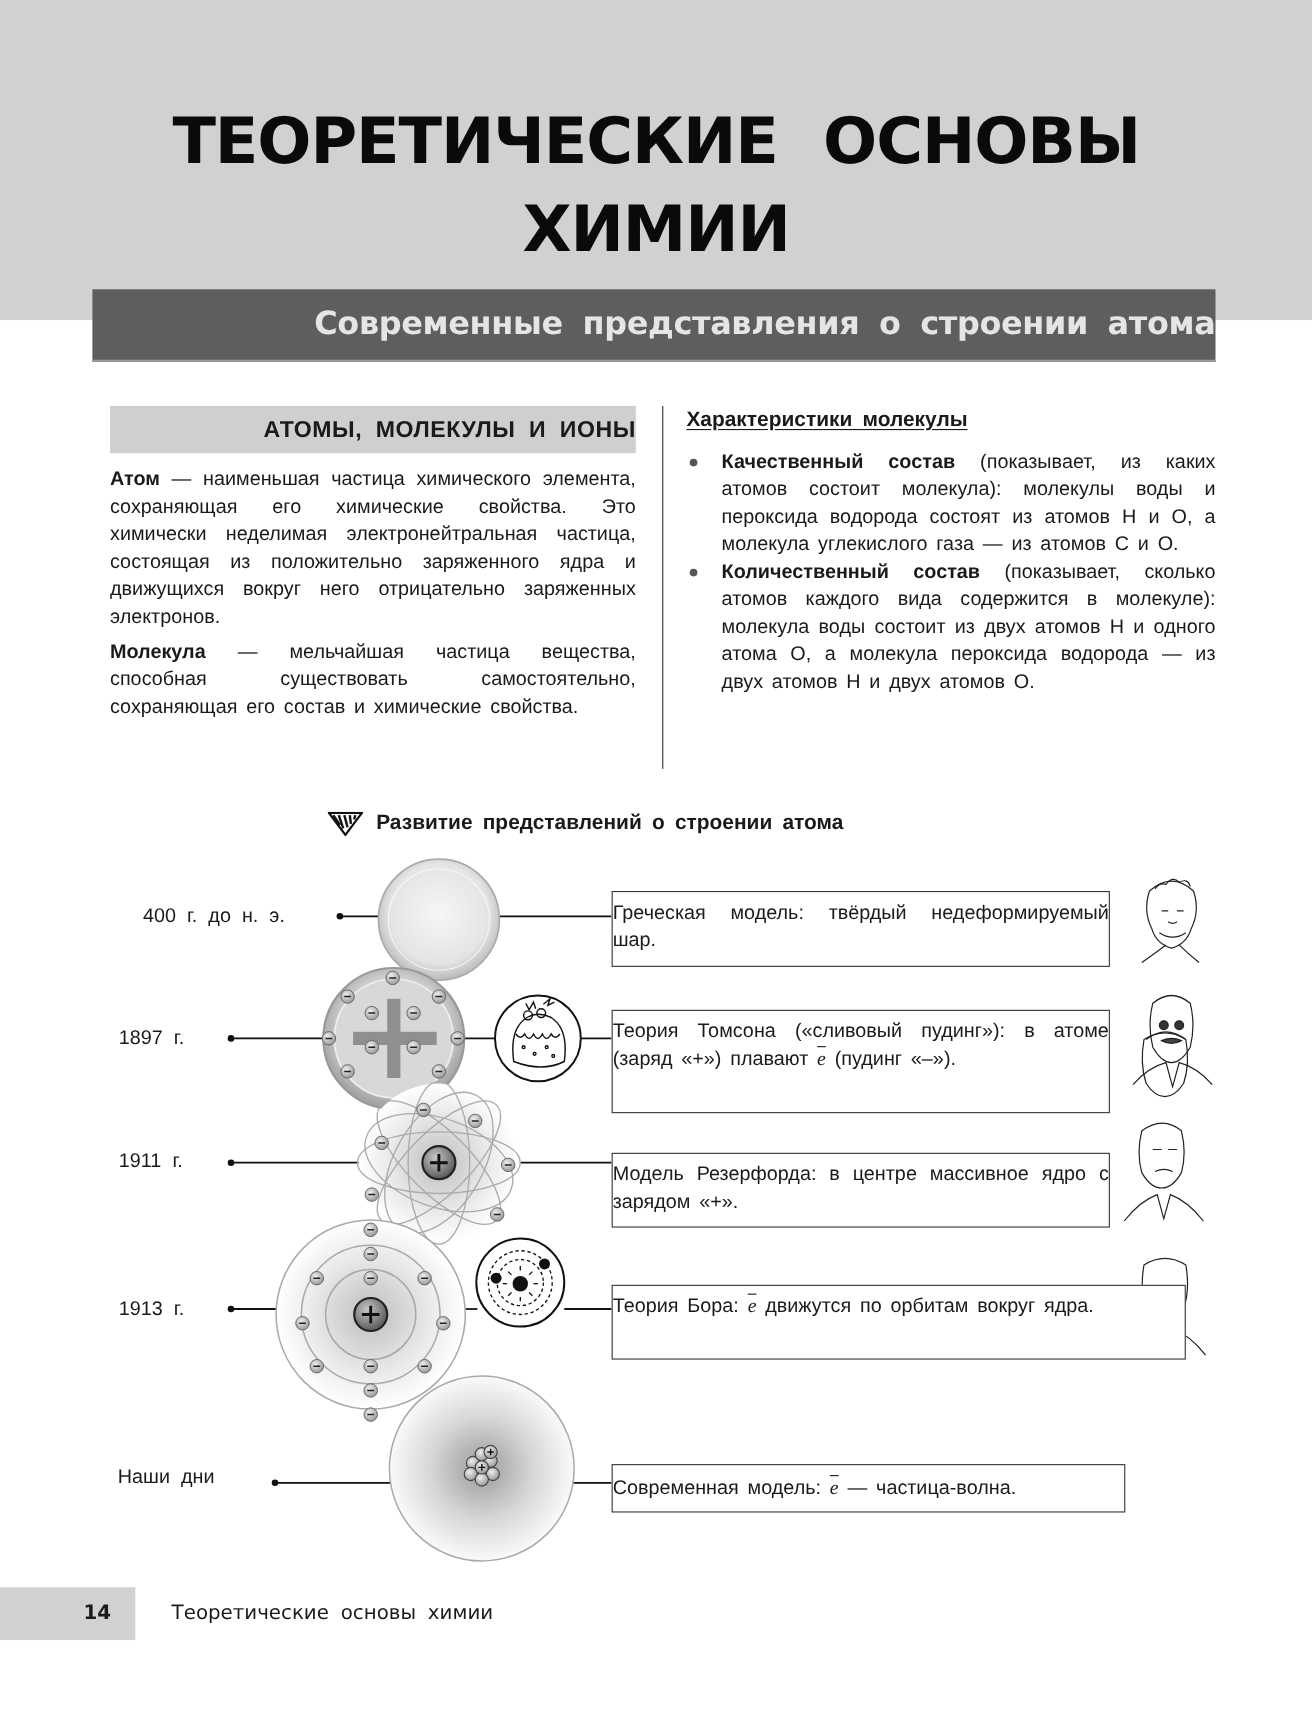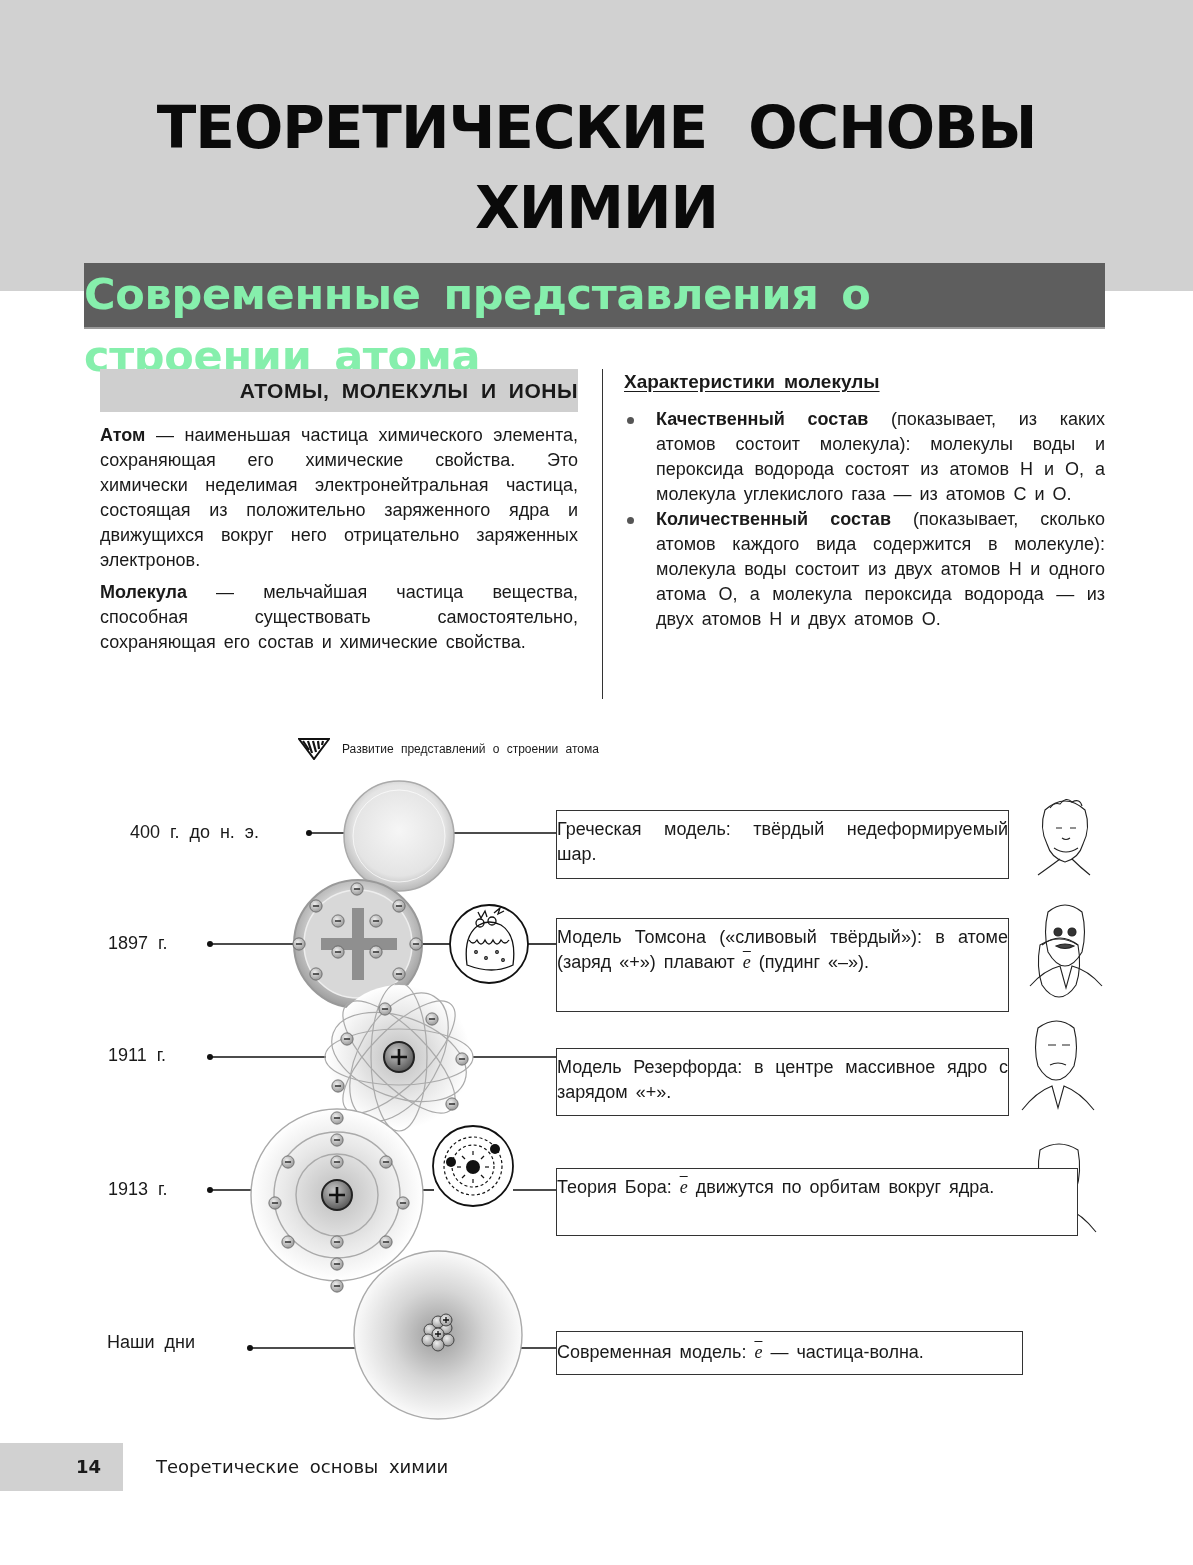--- a/index.html
+++ b/index.html
@@ -1,35 +1,35 @@
 <!DOCTYPE html>
 <html><head>
 <meta charset="utf-8">
 <style>
   html, body { margin:0; padding:0; background:#fff; }
   body { width:1193px; height:1565px; position:relative; overflow:hidden; font-family:"Liberation Sans", sans-serif; color:#1a1a1a; }
   .top-band { position:absolute; left:0; top:0; width:1193px; height:291px; background:#d1d1d1; }
   .chapter-title { position:absolute; left:0; top:88px; width:1193px; text-align:center; font-family:"DejaVu Sans", sans-serif; font-weight:bold; font-size:58px; line-height:80px; letter-spacing:-1px; color:#0a0a0a; word-spacing:22px; }
   .section-band { position:absolute; left:84px; top:263px; width:1021px; height:66px; background:#5e5e5e; border-bottom:2px solid #9a9a9a; box-sizing:border-box; }
-  .section-title { position:absolute; left:0; top:0; width:100%; height:64px; line-height:62px; text-align:left; color:#86efac; font-family:"DejaVu Sans", sans-serif; font-weight:bold; font-size:43px; word-spacing:8px; letter-spacing:-0.3px; }
+  .section-title { position:absolute; left:0; top:0; width:100%; height:64px; line-height:62px; text-align:right; color:#e5e5e5; font-family:"DejaVu Sans", sans-serif; font-weight:bold; font-size:29px; word-spacing:8px; letter-spacing:-0.3px; }
   .col-left { position:absolute; left:100px; top:369px; width:478px; }
   .col-right { position:absolute; left:624px; top:369px; width:481px; }
   .divider { position:absolute; left:602px; top:369px; width:0; height:330px; border-left:1.5px solid #333; }
   .box-heading { background:#cfcfcf; height:43px; line-height:43px; text-align:right; font-weight:bold; font-size:21px; letter-spacing:0.5px; word-spacing:6px; }
   .para { font-size:18px; line-height:25px; text-align:justify; margin:0; word-spacing:3px; }
   .para b { font-weight:bold; }
   .p1 { margin-top:11px; }
   .p2 { margin-top:7px; }
   .right-heading { font-weight:bold; font-size:19px; text-decoration:underline; text-underline-offset:3px; height:28px; line-height:26px; margin-top:0; word-spacing:4px; }
   .bullet-list { list-style:none; margin:0; padding:0; margin-top:10px; }
   .bullet-item { position:relative; padding-left:32px; font-size:18px; line-height:25px; text-align:justify; word-spacing:3px; }
   .bullet-dot { position:absolute; left:3px; top:10px; width:7px; height:7px; border-radius:50%; background:#555; }
   .diagram-title { position:absolute; left:298px; top:737px; height:24px; display:flex; align-items:center; }
   .diagram-title .tri { width:32px; height:22px; margin-right:12px; }
-  .diagram-title span { font-weight:normal; font-size:12px; word-spacing:4px; }
+  .diagram-title span { font-weight:bold; font-size:19px; word-spacing:4px; }
   .diagram { position:absolute; left:0; top:780px; width:1193px; height:640px; }
   .year { position:absolute; font-size:18px; word-spacing:5px; }
   .desc-box { position:absolute; border:1.5px solid #333; box-sizing:border-box; font-size:18px; line-height:25px; padding:6px 0; text-align:justify; background:#fff; word-spacing:3px; }
   .footer-tab { position:absolute; left:0; top:1443px; width:123px; height:48px; background:#d1d1d1; }
   .page-num { position:absolute; right:22px; top:0; line-height:48px; font-family:"DejaVu Sans", sans-serif; font-weight:bold; font-size:18px; }
   .footer-text { position:absolute; left:156px; top:1443px; line-height:48px; font-family:"DejaVu Sans", sans-serif; font-size:18px; word-spacing:5px; }
   .ebar { text-decoration:overline; font-family:"Liberation Serif", serif; font-style:italic; }
 </style>
 </head>
 <body>
@@ -283,21 +283,21 @@
   <div class="year" style="left:130px;top:42px;">400 г. до н. э.</div>
   <div class="year" style="left:108px;top:153px;">1897 г.</div>
   <div class="year" style="left:108px;top:265px;">1911 г.</div>
   <div class="year" style="left:108px;top:399px;">1913 г.</div>
   <div class="year" style="left:107px;top:552px;">Наши дни</div>
 
   <div class="desc-box" style="left:556px;top:30px;width:453px;height:69px;">
     <span>Греческая модель: твёрдый недеформируемый шар.</span>
   </div>
   <div class="desc-box" style="left:556px;top:138px;width:453px;height:94px;">
-    <span>Модель Томсона («сливовый твёрдый»): в атоме (заряд «+») плавают </span><span class="ebar">e</span><span> (пудинг «–»).</span>
+    <span>Теория Томсона («сливовый пудинг»): в атоме (заряд «+») плавают </span><span class="ebar">e</span><span> (пудинг «–»).</span>
   </div>
   <div class="desc-box" style="left:556px;top:268px;width:453px;height:68px;">
     <span>Модель Резерфорда: в центре массивное ядро с зарядом «+».</span>
   </div>
   <div class="desc-box" style="left:556px;top:388px;width:522px;height:68px;">
     <span>Теория Бора: </span><span class="ebar">e</span><span> движутся по орбитам вокруг ядра.</span>
   </div>
   <div class="desc-box" style="left:556px;top:551px;width:467px;height:44px;padding-top:8px;">
     <span>Современная модель: </span><span class="ebar">e</span><span> — частица-волна.</span>
   </div>

